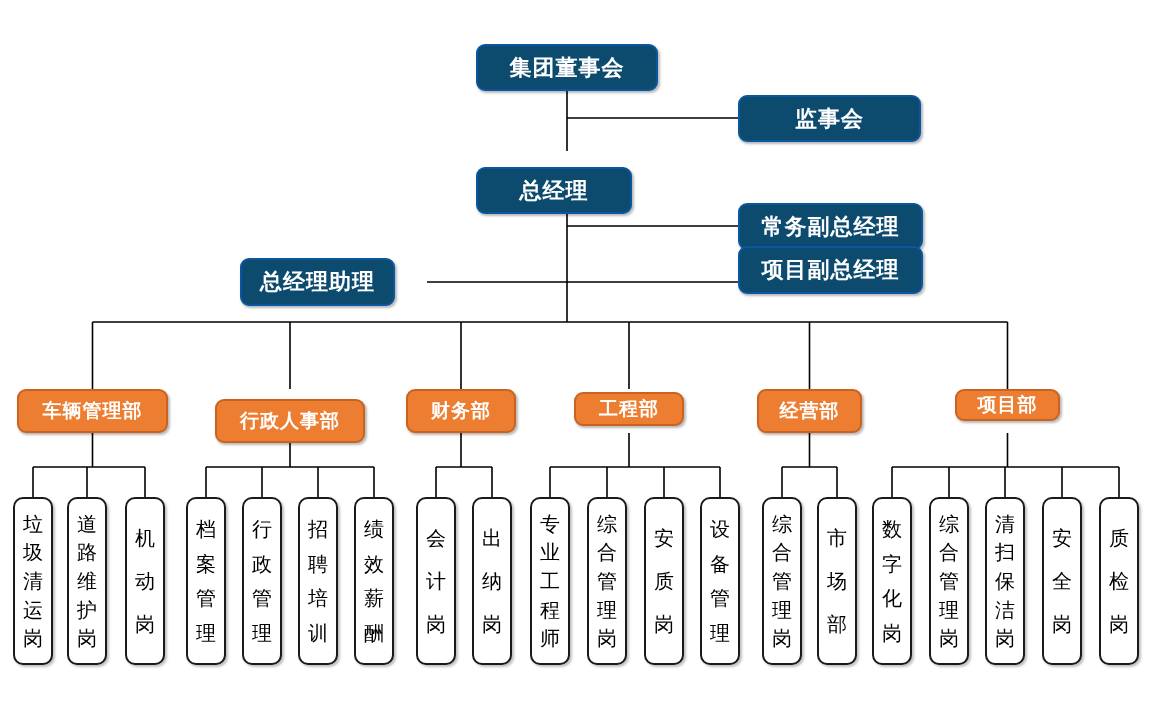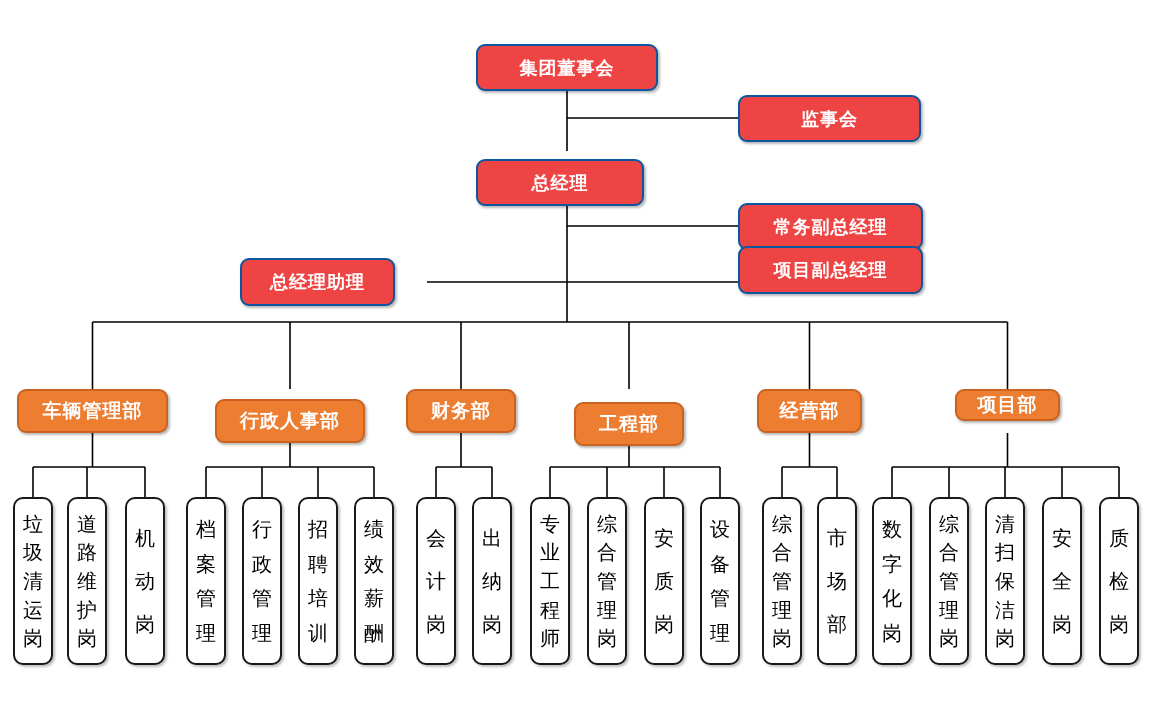--- a/index.html
+++ b/index.html
@@ -6,21 +6,21 @@
   .canvas{
     position:relative;width:1164px;height:713px;background:#ffffff;
     font-family:"Liberation Sans",sans-serif;overflow:hidden;
   }
   svg.lines{position:absolute;left:0;top:0;width:1164px;height:713px;}
   .node{
     position:absolute;display:flex;align-items:center;justify-content:center;
     color:#ffffff;font-weight:700;border-radius:9px;box-sizing:border-box;
     box-shadow:1.5px 2px 2.5px rgba(0,0,0,0.28);letter-spacing:1px;
   }
-  .blue{background:#ef4444;border:2px solid #0A57A0;font-size:18px;}
+  .blue{background:#0c4a6e;border:2px solid #0A57A0;font-size:22px;}
   .orange{background:#EC7D31;border:2px solid #C9631F;font-size:19px;}
   .leaf{
     position:absolute;background:#ffffff;border:2px solid #1a1a1a;border-radius:10px;
     box-sizing:border-box;display:flex;flex-direction:column;justify-content:space-evenly;
     align-items:center;font-size:20px;color:#000000;box-shadow:2px 2px 2.5px rgba(0,0,0,0.25);
     padding:6px 0;
   }
   .leaf span{line-height:1;display:block;}
 </style>
 </head>
@@ -79,29 +79,29 @@
     <line x1="892" y1="467" x2="1119" y2="467"></line>
     <line x1="892" y1="467" x2="892" y2="497"></line>
     <line x1="949" y1="467" x2="949" y2="497"></line>
     <line x1="1005" y1="467" x2="1005" y2="497"></line>
     <line x1="1062" y1="467" x2="1062" y2="497"></line>
     <line x1="1119" y1="467" x2="1119" y2="497"></line>
   </svg>
 
   <div class="node blue" style="left:476px;top:44px;width:182px;height:47px">集团董事会</div>
   <div class="node blue" style="left:738px;top:95px;width:183px;height:47px">监事会</div>
-  <div class="node blue" style="left:476px;top:159px;width:168px;height:47px">总经理</div>
+  <div class="node blue" style="left:476px;top:167px;width:156px;height:47px">总经理</div>
   <div class="node blue" style="left:738px;top:203px;width:185px;height:47px">常务副总经理</div>
   <div class="node blue" style="left:240px;top:258px;width:155px;height:48px">总经理助理</div>
   <div class="node blue" style="left:738px;top:246px;width:185px;height:48px">项目副总经理</div>
 
   <div class="node orange" style="left:17px;top:389px;width:151px;height:44px">车辆管理部</div>
   <div class="node orange" style="left:215px;top:399px;width:150px;height:44px">行政人事部</div>
   <div class="node orange" style="left:406px;top:389px;width:110px;height:44px">财务部</div>
-  <div class="node orange" style="left:574px;top:402px;width:110px;height:44px">工程部</div>
+  <div class="node orange" style="left:574px;top:392px;width:110px;height:34px">工程部</div>
   <div class="node orange" style="left:757px;top:389px;width:105px;height:44px">经营部</div>
   <div class="node orange" style="left:955px;top:389px;width:105px;height:32px">项目部</div>
 
   <div class="leaf vtext" style="left:13px;top:497px;width:40px;height:168px">
       <span>垃</span>
       <span>圾</span>
       <span>清</span>
       <span>运</span>
       <span>岗</span>
     </div>

